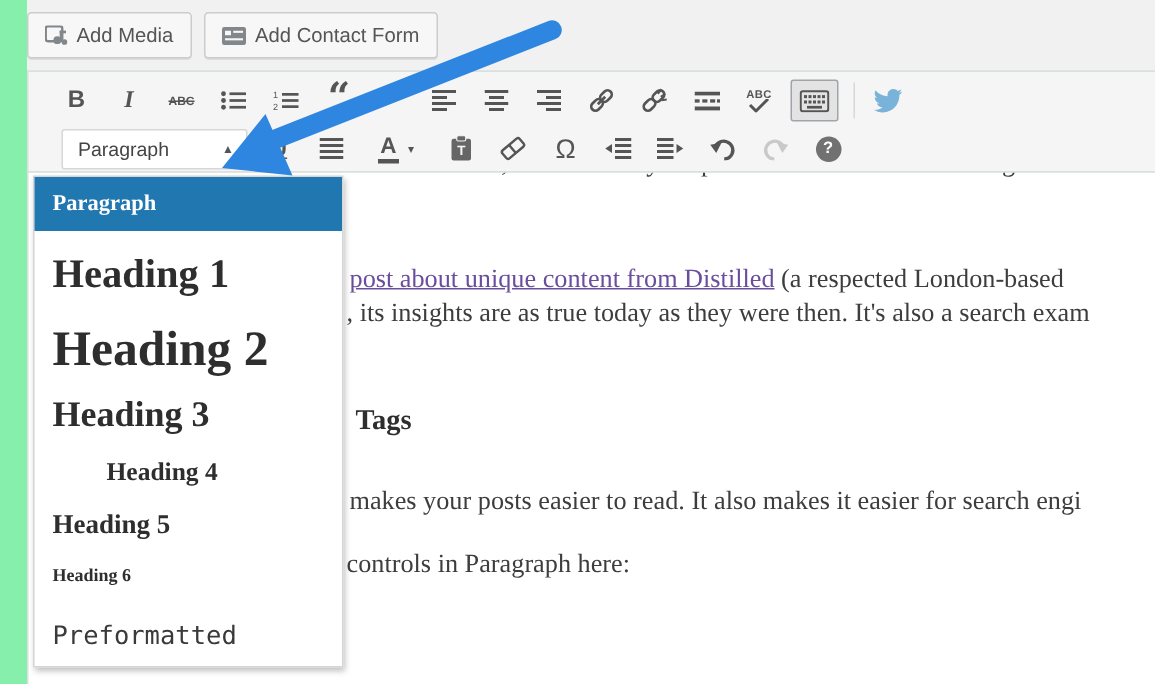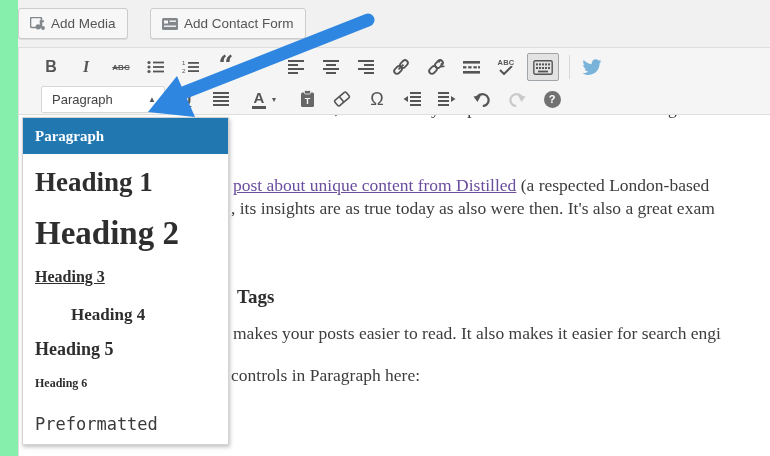--- a/index.html
+++ b/index.html
@@ -78,21 +78,21 @@
     position:absolute; left:22px; top:117px; width:207px; height:328px; background:#fff;
     border:1px solid #d4d4d4; box-shadow:1px 2px 4px rgba(0,0,0,.25); z-index:30;
   }
   .fmt-item {
     display:flex; align-items:center; padding-left:12px; cursor:pointer;
     font-family:"Liberation Serif","DejaVu Serif",serif; color:#2e2e2e;
   }
   .fmt-item.selected { background:#2177b0; color:#fff; font-weight:bold; font-size:15px; height:36px; }
   .fmt-h1 { height:56px; font-size:27px; font-weight:bold; }
   .fmt-h2 { height:46px; font-size:33px; font-weight:bold; }
-  .fmt-h3 { height:42px; font-size:16px; font-weight:bold;text-decoration:underline; }
+  .fmt-h3 { height:42px; font-size:24px; font-weight:bold; }
   .fmt-h4 { height:34px; font-size:17px; font-weight:bold;margin-left:36px; }
   .fmt-h5 { height:34px; font-size:18px; font-weight:bold; }
   .fmt-h6 { height:35px; font-size:12px; font-weight:bold; }
   .fmt-pre { height:45px; font-size:17px; font-family:"DejaVu Sans Mono","Liberation Mono",monospace; color:#3a3a3a; }
   
   .arrow-overlay { position:absolute; left:0; top:0; z-index:40; pointer-events:none; }
 </style>
 </head>
 <body>
 
@@ -104,21 +104,21 @@
         <svg width="15" height="14" viewBox="0 0 15 14">
             <rect x="0.5" y="0.5" width="11" height="10" rx="1.5" fill="none" stroke="#82878c" stroke-width="1.6"></rect>
             <circle cx="8.2" cy="9.8" r="2.6" fill="#82878c"></circle>
             <rect x="9.8" y="3.4" width="1.8" height="6.4" fill="#82878c"></rect>
             <rect x="9.8" y="3.4" width="4.2" height="1.8" fill="#82878c"></rect>
             <circle cx="13" cy="11" r="1.9" fill="#82878c"></circle>
           </svg>
       </span>
       <span>Add Media</span>
     </button>
-    <button class="wp-btn" style="left:132px;">
+    <button class="wp-btn" style="left:118px;">
       <span class="bicon">
         <svg width="16" height="12" viewBox="0 0 16 12">
             <rect x="0" y="0" width="16" height="12" rx="1.5" fill="#82878c"></rect>
             <rect x="2" y="2.5" width="4" height="3" fill="#f7f7f7"></rect>
             <rect x="7.5" y="2.5" width="6.5" height="1.4" fill="#f7f7f7"></rect>
             <rect x="2" y="7.5" width="12" height="1.4" fill="#f7f7f7"></rect>
           </svg>
       </span>
       <span>Add Contact Form</span>
     </button>
@@ -323,22 +323,22 @@
       </div>
       <div class="tbtn">
         <span class="help-circle">?</span>
       </div>
     </div>
   </div>
 
   <div class="content-area"></div>
   <div class="cline" style="left:237px; top:98px;">search or data, include it in your posts. Readers and search engines b</div>
   <div class="cline" style="left:233px; top:175px;"><a>post about unique content from Distilled</a><span> (a respected London-based</span></div>
-  <div class="cline" style="left:231px; top:198px;">, its insights are as true today as also were then. It's also a great exam</div>
-  <div class="cline cheading" style="left:237px; top:286px;">Tags</div>
+  <div class="cline" style="left:231px; top:198px;">, its insights are as true today as they were then. It's also a search exam</div>
+  <div class="cline cheading" style="left:237px; top:270px;">Tags</div>
   <div class="cline" style="left:233px; top:323px;">makes your posts easier to read. It also makes it easier for search engi</div>
   <div class="cline" style="left:231px; top:365px;">controls in Paragraph here:</div>
 
   <div class="fmt-menu">
     <div class="fmt-item selected">Paragraph</div>
     <div class="fmt-item fmt-h1">Heading 1</div>
     <div class="fmt-item fmt-h2">Heading 2</div>
     <div class="fmt-item fmt-h3">Heading 3</div>
     <div class="fmt-item fmt-h4">Heading 4</div>
     <div class="fmt-item fmt-h5">Heading 5</div>

